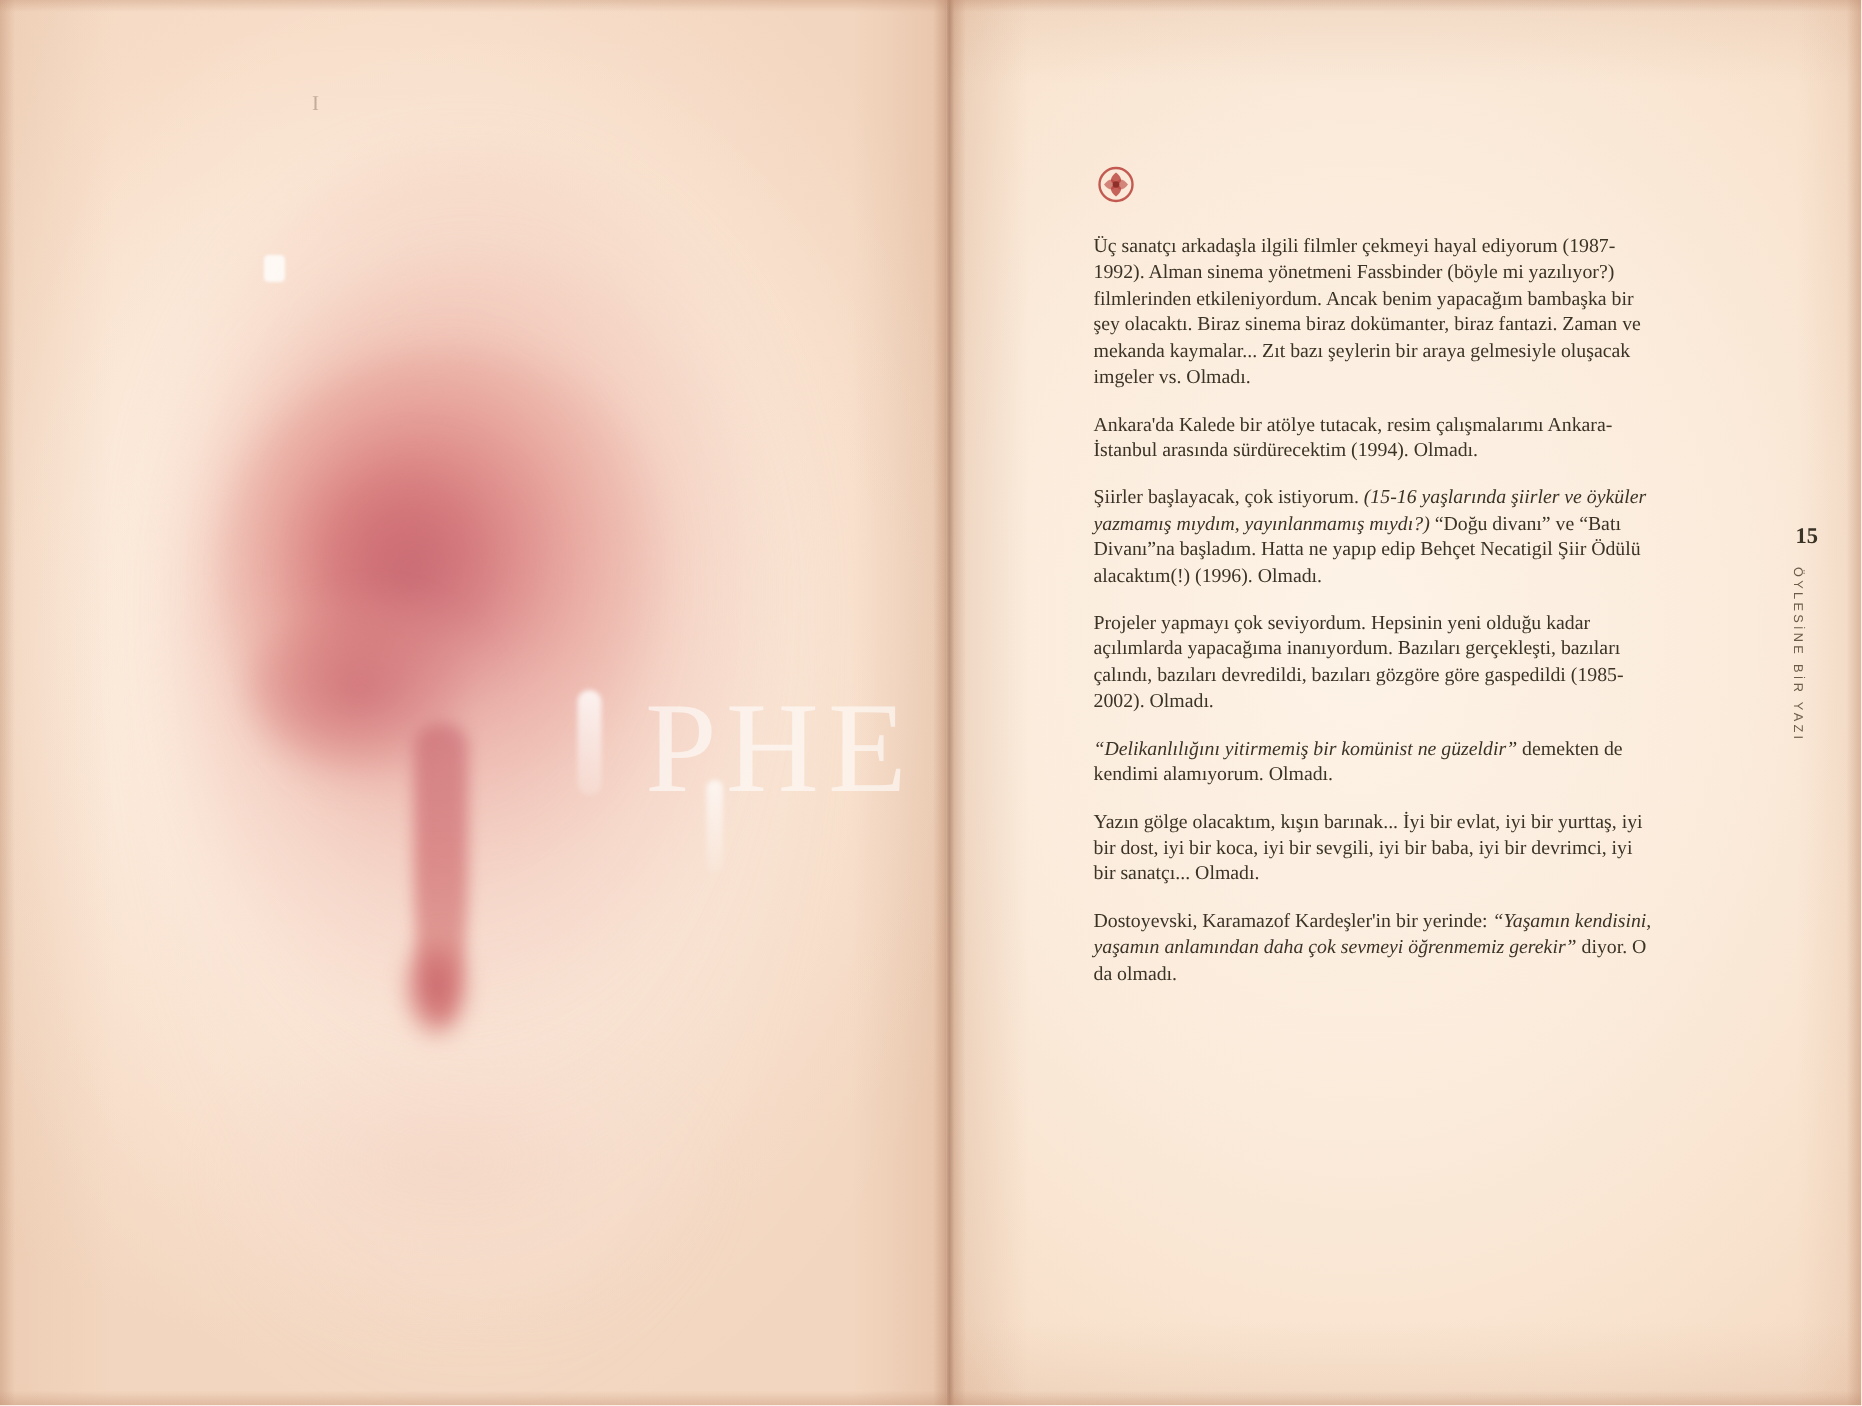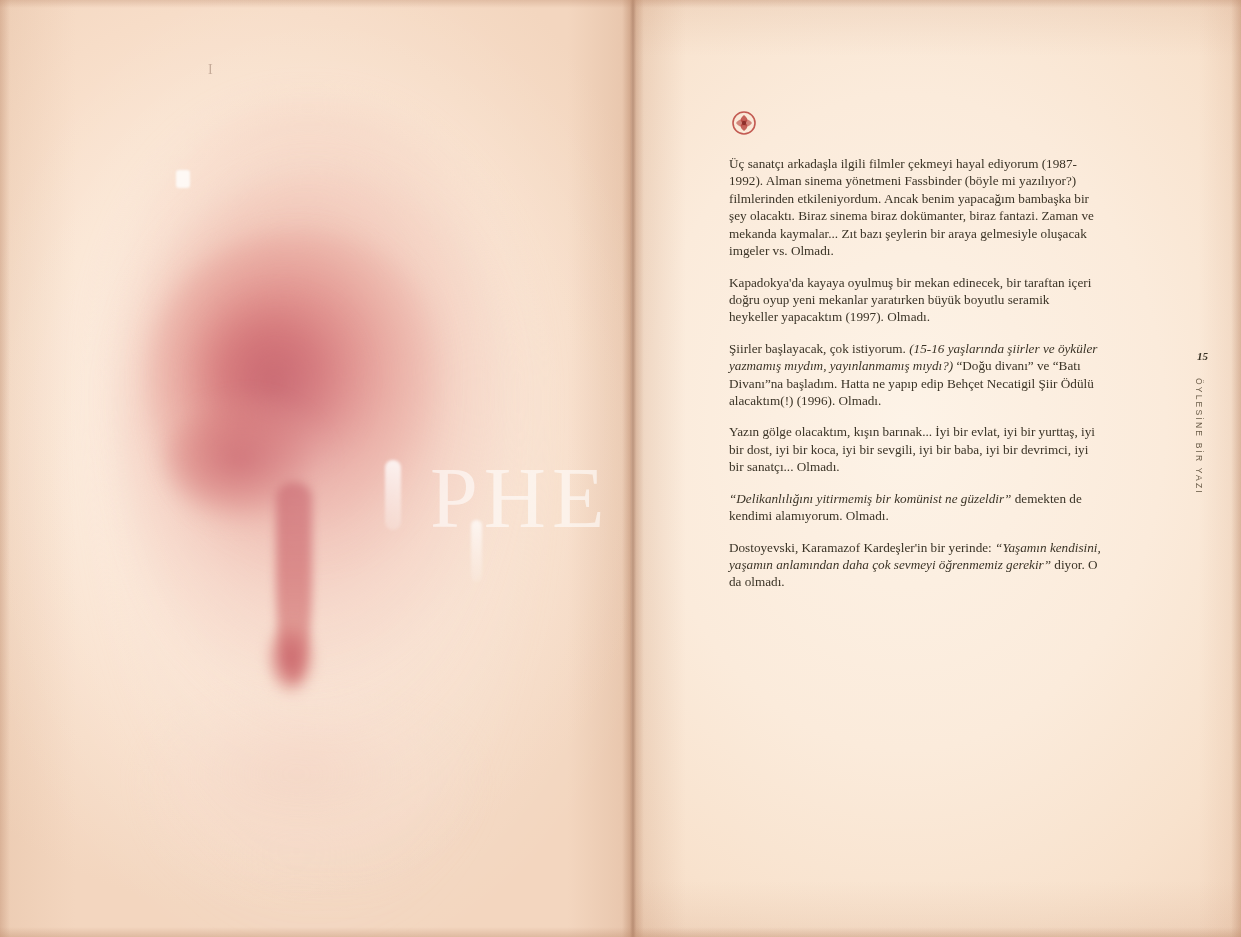--- a/index.html
+++ b/index.html
@@ -217,23 +217,22 @@
   .text-col p:last-child { margin-bottom: 12px; }
   .it { font-style: italic; }
 
   
   .folio {
     position: absolute;
     left: 1197px; top: 350px;
     z-index: 3;
     font-family: "Liberation Serif", serif;
     font-weight: 700;
-    font-size: 11px;
+    font-size: 15px;
     color: #3a3326;
-    font-style: italic;
   }
   .running-head {
     position: absolute;
     left: 1194px; top: 378px;
     z-index: 3;
     font-family: "Liberation Sans", sans-serif;
     font-size: 8.5px;
     letter-spacing: 2.2px;
     color: #6a5c48;
     writing-mode: vertical-rl;
@@ -309,31 +308,32 @@
       <path d="M13 5 C9 8 8 12 13 13 C18 12 17 8 13 5 Z" fill="#b8413a" opacity="0.8"></path>
       <path d="M13 21 C9 18 8 14 13 13 C18 14 17 18 13 21 Z" fill="#b8413a" opacity="0.8"></path>
       <path d="M5 13 C8 9 12 8 13 13 C12 18 8 17 5 13 Z" fill="#b8413a" opacity="0.6"></path>
       <path d="M21 13 C18 9 14 8 13 13 C14 18 18 17 21 13 Z" fill="#b8413a" opacity="0.6"></path>
       <circle cx="13" cy="13" r="2.2" fill="#8e2f2a"></circle>
     </svg>
   </div>
 
   <div class="text-col">
     <p>Üç sanatçı arkadaşla ilgili filmler çekmeyi hayal ediyorum (1987-1992). Alman sinema yönetmeni Fassbinder (böyle mi yazılıyor?) filmlerinden etkileniyordum. Ancak benim yapacağım bambaşka bir şey olacaktı. Biraz sinema biraz dokümanter, biraz fantazi. Zaman ve mekanda kaymalar... Zıt bazı şeylerin bir araya gelmesiyle oluşacak imgeler vs. Olmadı.</p>
-    <p>Kapadokya'da kayaya oyulmuş bir mekan edinecek, bir taraftan içeri doğru oyup yeni mekanlar yaratırken büyük boyutlu seramik heykeller yapacaktım (1997). Olmadı.</p>
+    <p>Ankara'da Kalede bir atölye tutacak, resim çalışmalarımı Ankara-İstanbul arasında sürdürecektim (1994). Olmadı.</p>
 
     <p>
       <span>Şiirler başlayacak, çok istiyorum. </span><span class="it">(15-16 yaşlarında şiirler ve öyküler yazmamış mıydım, yayınlanmamış mıydı?)</span><span> “Doğu divanı” ve “Batı Divanı”na başladım. Hatta ne yapıp edip Behçet Necatigil Şiir Ödülü alacaktım(!) (1996). Olmadı.</span>
     </p>
 
-    <p>Yazın gölge olacaktım, kışın barınak... İyi bir evlat, iyi bir yurttaş, iyi bir dost, iyi bir koca, iyi bir sevgili, iyi bir baba, iyi bir devrimci, iyi bir sanatçı... Olmadı.</p>
-
+    <p>Projeler yapmayı çok seviyordum. Hepsinin yeni olduğu kadar açılımlarda yapacağıma inanıyordum. Bazıları gerçekleşti, bazıları çalındı, bazıları devredildi, bazıları gözgöre göre gaspedildi (1985-2002). Olmadı.</p>
     <p>
       <span class="it">“Delikanlılığını yitirmemiş bir komünist ne güzeldir”</span><span> demekten de kendimi alamıyorum. Olmadı.</span>
     </p>
+
+    <p>Yazın gölge olacaktım, kışın barınak... İyi bir evlat, iyi bir yurttaş, iyi bir dost, iyi bir koca, iyi bir sevgili, iyi bir baba, iyi bir devrimci, iyi bir sanatçı... Olmadı.</p>
 
     <p>
       <span>Dostoyevski, Karamazof Kardeşler'in bir yerinde: </span><span class="it">“Yaşamın kendisini, yaşamın anlamından daha çok sevmeyi öğrenmemiz gerekir”</span><span> diyor. O da olmadı.</span>
     </p>
   </div>
 
   <div class="folio">15</div>
   <div class="running-head">ÖYLESİNE BİR YAZI</div>
 
   <div class="edge-shadow-left"></div>

